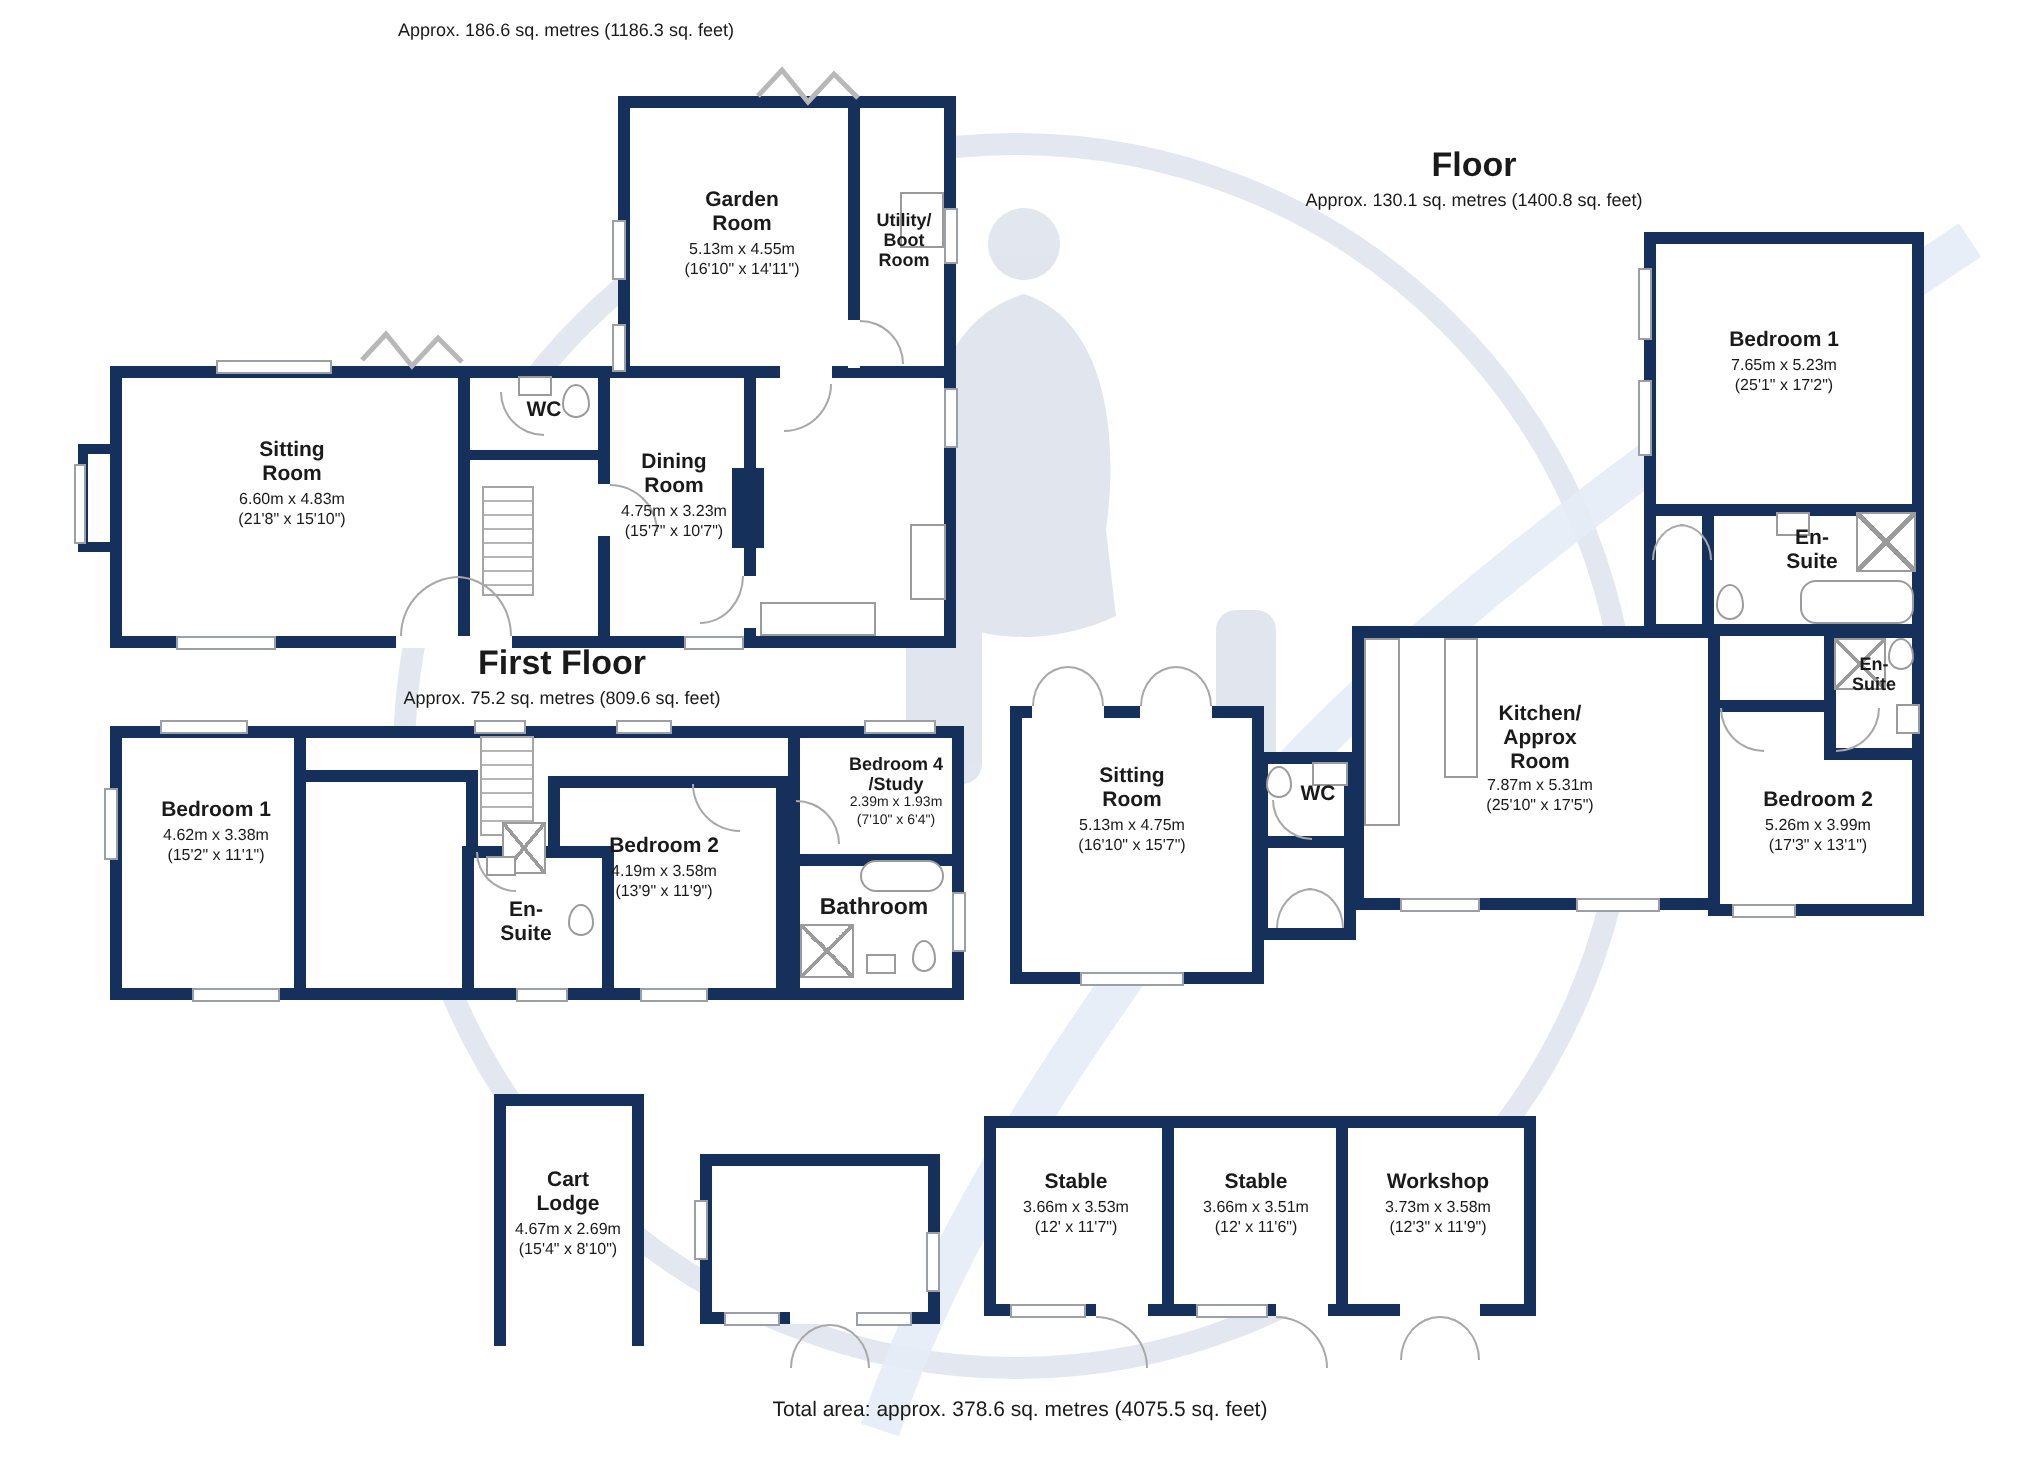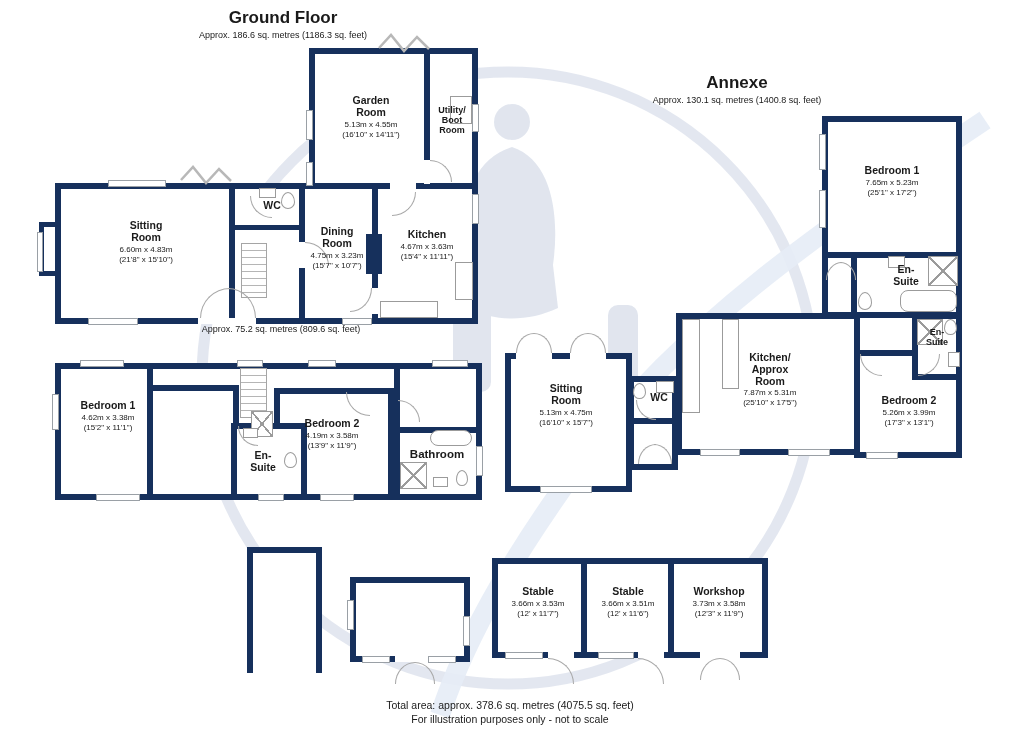--- a/index.html
+++ b/index.html
@@ -182,28 +182,28 @@
   <div class="arc a-tr" style="left:415px;top:662px;width:20px;height:22px"></div>
 
   <svg class="zz" style="left:378px;top:32px" width="52" height="24">
     <polyline points="1,16 13,3 26,19 39,5 51,17" fill="none" stroke="#b8b8b8" stroke-width="2.5"></polyline>
   </svg>
   <svg class="zz" style="left:180px;top:164px" width="52" height="24">
     <polyline points="1,16 13,3 26,19 39,5 51,17" fill="none" stroke="#b8b8b8" stroke-width="2.5"></polyline>
   </svg>
 
   <div class="sec" style="left:133px;top:8px;width:300px">
-    <div class="sec-title">Ground Floor</div>
     <div class="sec-sub">Approx. 186.6 sq. metres (1186.3 sq. feet)</div>
   </div>
   <div class="sec" style="left:131px;top:322px;width:300px">
+    <div class="sec-title">First Floor</div>
     <div class="sec-sub">Approx. 75.2 sq. metres (809.6 sq. feet)</div>
   </div>
   <div class="sec" style="left:587px;top:73px;width:300px">
-    <div class="sec-title">Annexe</div>
+    <div class="sec-title">Floor</div>
     <div class="sec-sub">Approx. 130.1 sq. metres (1400.8 sq. feet)</div>
   </div>
 
   <div class="lbl" style="left:316px;top:95px;width:110px">
     <div class="rn ml">Garden
 Room</div>
     <div class="rd ml">5.13m x 4.55m
 (16'10" x 14'11")</div>
   </div>
   <div class="lbl sm" style="left:422px;top:105px;width:60px">
@@ -218,40 +218,41 @@
 (21'8" x 15'10")</div>
   </div>
   <div class="lbl" style="left:252px;top:200px;width:40px">
     <div class="rn ml">WC</div>
   </div>
   <div class="lbl" style="left:287px;top:226px;width:100px">
     <div class="rn ml">Dining
 Room</div>
     <div class="rd ml">4.75m x 3.23m
 (15'7" x 10'7")</div>
-  </div>
-  <div class="lbl" style="left:377px;top:229px;width:100px">
-    <div class="rn ml">Kitchen</div>
-    <div class="rd ml">4.67m x 3.63m
-(15'4" x 11'11")</div>
   </div>
   <div class="lbl" style="left:56px;top:400px;width:104px">
     <div class="rn ml">Bedroom 1</div>
     <div class="rd ml">4.62m x 3.38m
 (15'2" x 11'1")</div>
   </div>
   <div class="lbl" style="left:235px;top:450px;width:56px">
     <div class="rn ml">En-
 Suite</div>
   </div>
   <div class="lbl" style="left:277px;top:418px;width:110px">
     <div class="rn ml">Bedroom 2</div>
     <div class="rd ml">4.19m x 3.58m
 (13'9" x 11'9")</div>
   </div>
+  <div class="lbl sm" style="left:406px;top:377px;width:84px">
+    <div class="rn ml">Bedroom 4
+/Study</div>
+    <div class="rd ml">2.39m x 1.93m
+(7'10" x 6'4")</div>
+  </div>
   <div class="lbl" style="left:392px;top:448px;width:90px">
     <div class="rn ml" style="font-size:11.5px">Bathroom</div>
   </div>
   <div class="lbl" style="left:837px;top:165px;width:110px">
     <div class="rn ml">Bedroom 1</div>
     <div class="rd ml">7.65m x 5.23m
 (25'1" x 17'2")</div>
   </div>
   <div class="lbl" style="left:878px;top:264px;width:56px">
     <div class="rn ml">En-
@@ -275,34 +276,39 @@
   </div>
   <div class="lbl" style="left:511px;top:383px;width:110px">
     <div class="rn ml">Sitting
 Room</div>
     <div class="rd ml">5.13m x 4.75m
 (16'10" x 15'7")</div>
   </div>
   <div class="lbl" style="left:641px;top:392px;width:36px">
     <div class="rn ml">WC</div>
   </div>
+  <div class="lbl" style="left:244px;top:585px;width:80px">
+    <div class="rn ml">Cart
+Lodge</div>
+    <div class="rd ml">4.67m x 2.69m
+(15'4" x 8'10")</div>
+  </div>
   <div class="lbl" style="left:494px;top:586px;width:88px">
     <div class="rn ml">Stable</div>
     <div class="rd ml">3.66m x 3.53m
 (12' x 11'7")</div>
   </div>
   <div class="lbl" style="left:584px;top:586px;width:88px">
     <div class="rn ml">Stable</div>
     <div class="rd ml">3.66m x 3.51m
 (12' x 11'6")</div>
   </div>
   <div class="lbl" style="left:673px;top:586px;width:92px">
     <div class="rn ml">Workshop</div>
     <div class="rd ml">3.73m x 3.58m
 (12'3" x 11'9")</div>
   </div>
 
   <div class="footer" style="left:310px;top:699px;width:400px">
     <div>Total area: approx. 378.6 sq. metres (4075.5 sq. feet)</div>
-    <div>For illustration purposes only - not to scale</div>
   </div>
 
 </div>
 
 </body></html>

